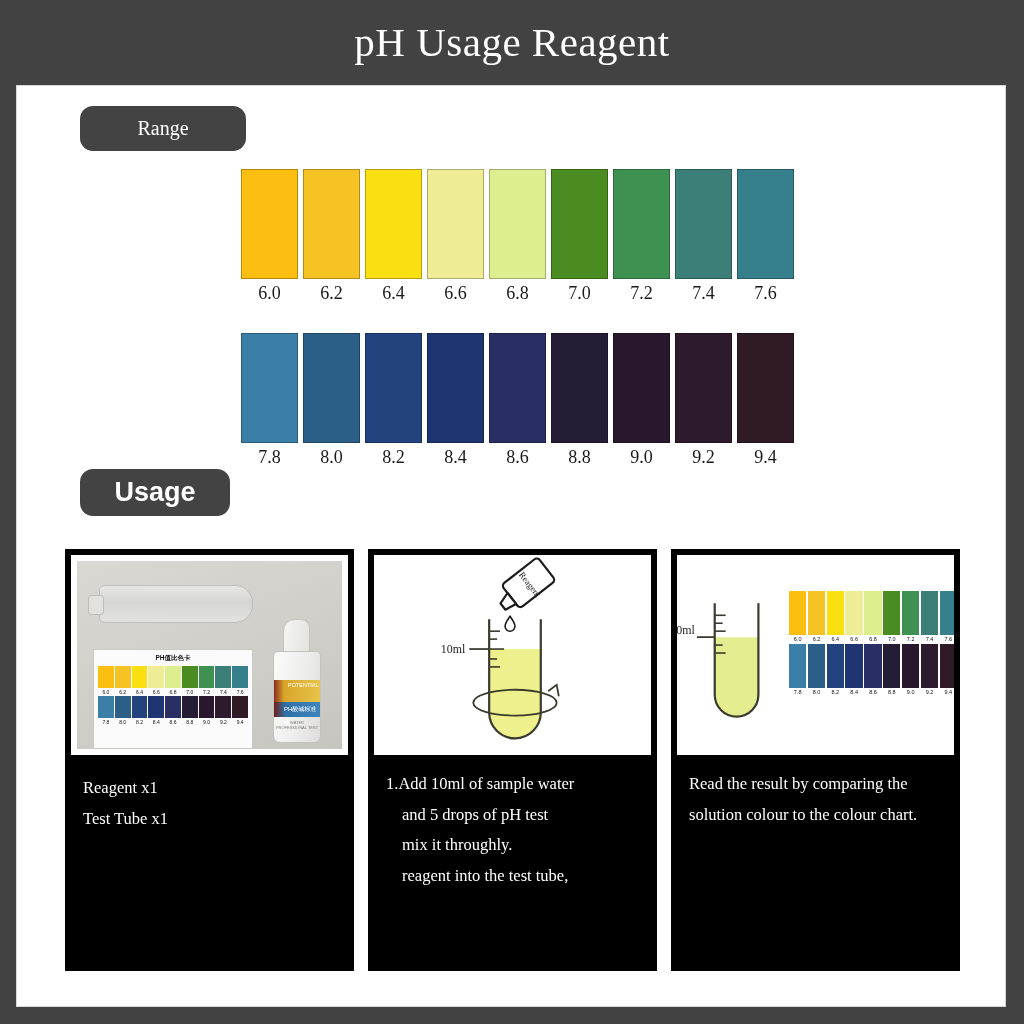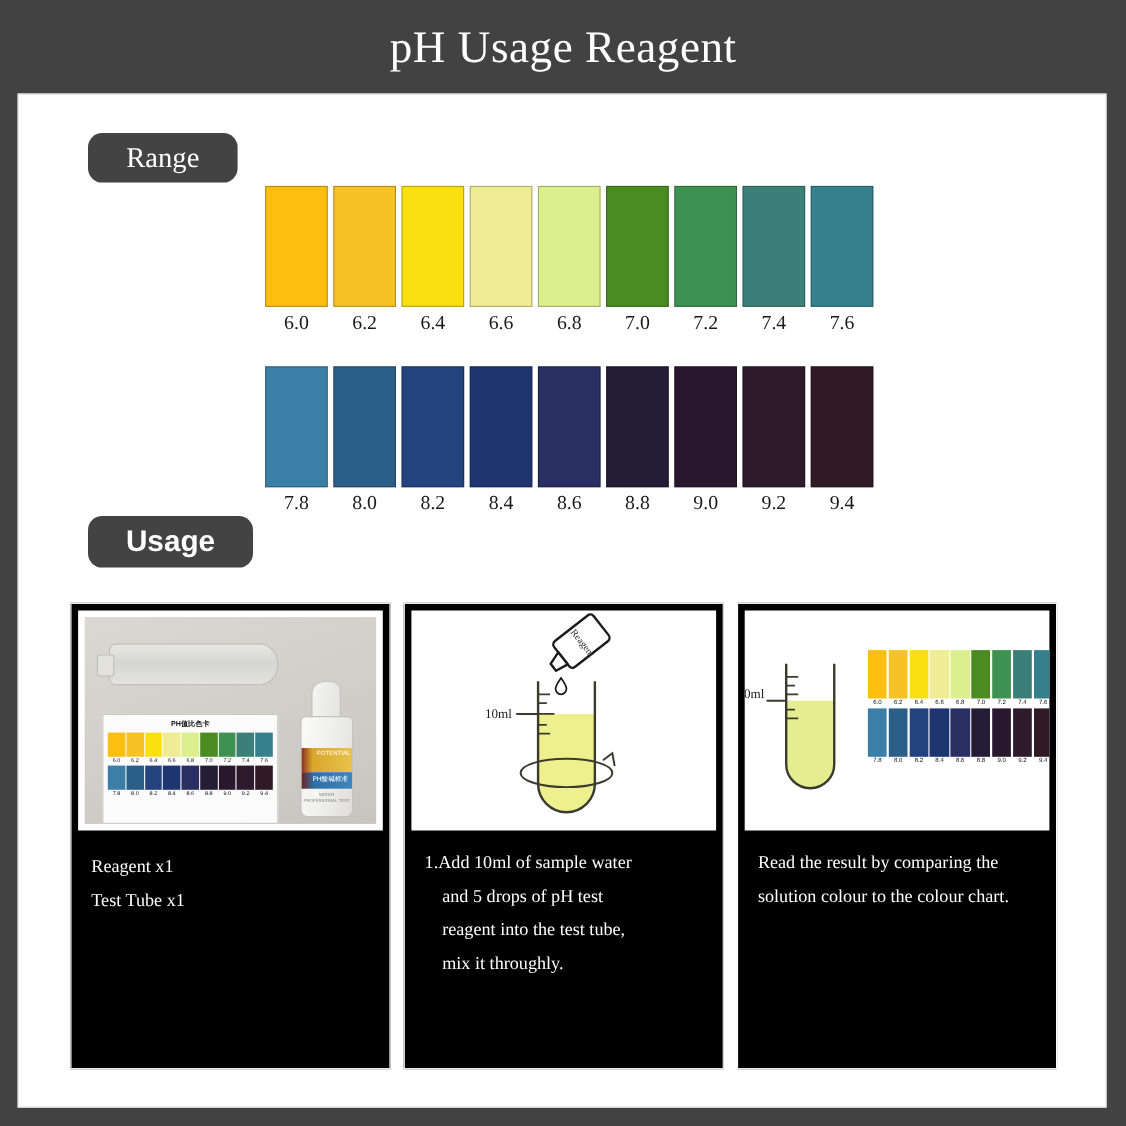--- a/index.html
+++ b/index.html
@@ -54,23 +54,23 @@
   .pill {
     position: absolute;
     background: #434343;
     border-radius: 13px;
     display: flex;
     align-items: center;
     justify-content: center;
     color: #ffffff;
   }
   .pill-range {
-    left: 63px; top: 35px;
-    width: 136px; height: 45px;
-    font-size: 26px;
+    left: 63px; top: 20px;
+    width: 166px; height: 45px;
+    font-size: 20px;
     font-family: "Liberation Serif", "DejaVu Serif", serif;
   }
   .pill-usage {
     left: 63px; top: 383px;
     width: 150px; height: 47px;
     font-size: 27px;
     font-weight: bold;
     font-family: "Liberation Sans", "DejaVu Sans", sans-serif;
   }
 
@@ -490,22 +490,22 @@
             <line x1="96" y1="94" x2="116" y2="94" stroke="#3a3a2e" stroke-width="1.8"></line>
             <text x="92" y="98" font-family="Liberation Serif, serif" font-size="12" text-anchor="end" fill="#1b1b1b">10ml</text>
 
             <ellipse cx="142" cy="148" rx="42" ry="13" fill="none" stroke="#3a3a2e" stroke-width="1.8"></ellipse>
             <path d="M176 136 L184 130 L186 141" fill="none" stroke="#3a3a2e" stroke-width="1.8" stroke-linecap="round"></path>
           </svg>
         </div>
         <div class="panel-caption">
           <div class="caption-line">1.Add 10ml of sample water</div>
           <div class="caption-line caption-indent">and 5 drops of pH test</div>
+          <div class="caption-line caption-indent">mix it throughly.</div>
           <div class="caption-line caption-indent">reagent into the test tube,</div>
-          <div class="caption-line caption-indent">mix it throughly.</div>
         </div>
       </div>
 
       <div class="panel">
         <div class="panel-figure">
           <svg class="fig-svg" viewBox="0 0 279 200">
             <path d="M38 82 L38 140 A22 22 0 0 0 82 140 L82 82 Z" fill="#E4ED8F"></path>
             <path d="M38 48 L38 140 A22 22 0 0 0 82 140 L82 48" fill="none" stroke="#3a3a2e" stroke-width="2.2"></path>
             <g stroke="#3a3a2e" stroke-width="1.6">
               <line x1="38" y1="60" x2="49" y2="60"></line>

